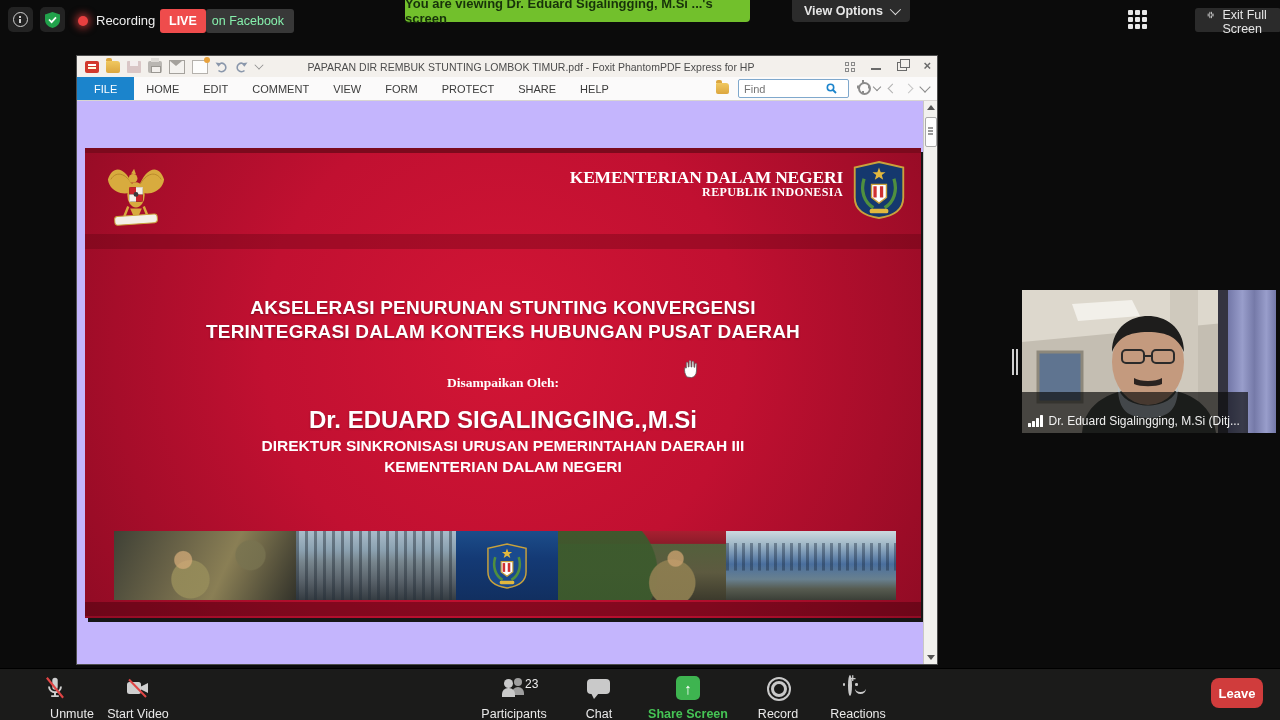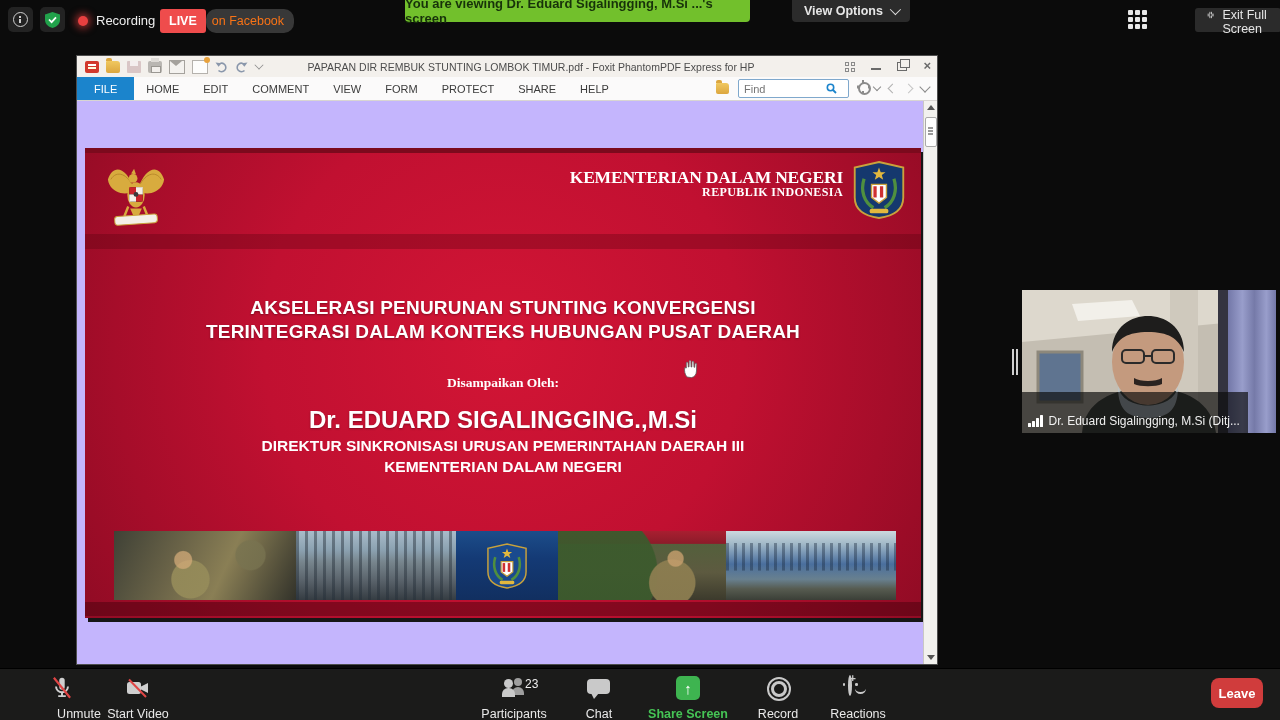--- a/index.html
+++ b/index.html
@@ -7,21 +7,21 @@
          font-family:"Liberation Sans",sans-serif;}
   .abs{position:absolute;}
   
   .chip-dark{background:#2b2b2b;color:#e6e6e6;border-radius:3px;margin-left:40px;}
   .sqicon{width:25px;height:25px;background:#232323;border-radius:5px;display:flex;align-items:center;justify-content:center;}
   .info-circle{width:13px;height:13px;border:1.4px solid #cfcfcf;border-radius:50%;position:relative;}
   .info-circle:before{content:"";position:absolute;left:5.1px;top:2.6px;width:1.6px;height:2px;background:#cfcfcf;}
   .info-circle:after{content:"";position:absolute;left:5.1px;top:5.8px;width:1.6px;height:4.6px;background:#cfcfcf;}
   .rec-dot{width:10px;height:10px;border-radius:50%;background:#e84040;box-shadow:0 0 7px 3px rgba(232,64,64,.55);}
   .live-badge{background:#ef4c4c;color:#fff;font-weight:bold;font-size:12.5px;padding:5px 9px;border-radius:3px;}
-  .fb-chip{background:#383838;color:#f97316;font-size:12.5px;padding:5px 10px 5px 6px;border-radius:10px;}
+  .fb-chip{background:#383838;color:#86efac;font-size:12.5px;padding:5px 10px 5px 6px;border-radius:3px;}
   .green-banner{background:#72c02c;color:#17320a;font-size:13px;font-weight:bold;height:22px;
                 display:flex;align-items:center;justify-content:center;border-radius:0 0 4px 4px;}
   .viewopt{height:22px;display:flex;align-items:center;gap:7px;padding:0 12px;font-size:12.5px;font-weight:bold;border-radius:0 0 4px 4px;}
   .chev{display:inline-block;width:7px;height:7px;border-right:1.6px solid #dcdcdc;border-bottom:1.6px solid #dcdcdc;transform:rotate(45deg) translateY(-2px);}
   .grid9{display:grid;grid-template-columns:repeat(3,5px);grid-template-rows:repeat(3,5px);gap:2px;}
   .grid9 i{background:#e8e8e8;border-radius:1px;}
   
   .foxit{left:76px;top:55px;width:862px;height:610px;background:#a8a5a2;border:1px solid #4e4e4e;box-sizing:border-box;}
   .ftitle{height:21px;background:#f3f0ec;display:flex;align-items:center;position:relative;}
   .ftitle .qicons{display:flex;align-items:center;gap:7px;padding-left:8px;}
@@ -362,21 +362,21 @@
           <i style="height:6px;"></i>
           <i style="height:9px;"></i>
           <i style="height:12px;"></i>
       </span>
       <span>Dr. Eduard Sigalingging, M.Si (Ditj...</span>
     </div>
   </div>
 
   <div class="abs btoolbar">
 
-    <div class="tbtn" style="left:16px;padding-left:36px;">
+    <div class="tbtn" style="left:9px;padding-left:36px;">
       <svg class="abs" style="left:33px;top:0;" width="26" height="26" viewBox="0 0 24 24">
         <rect x="9.5" y="2.5" width="5" height="11" rx="2.5" fill="#cfcfcf"></rect>
         <path d="M6.5 10.5 a5.5 5.5 0 0 0 11 0" fill="none" stroke="#cfcfcf" stroke-width="1.8"></path>
         <path d="M12 16 V19 M8.5 19.5 H15.5" stroke="#cfcfcf" stroke-width="1.8"></path>
         <path d="M4.5 2.5 L19.5 21" stroke="#e04545" stroke-width="2"></path>
       </svg>
       <span class="btn-label">Unmute</span>
     </div>
 
     <div class="tbtn" style="left:93px;">

